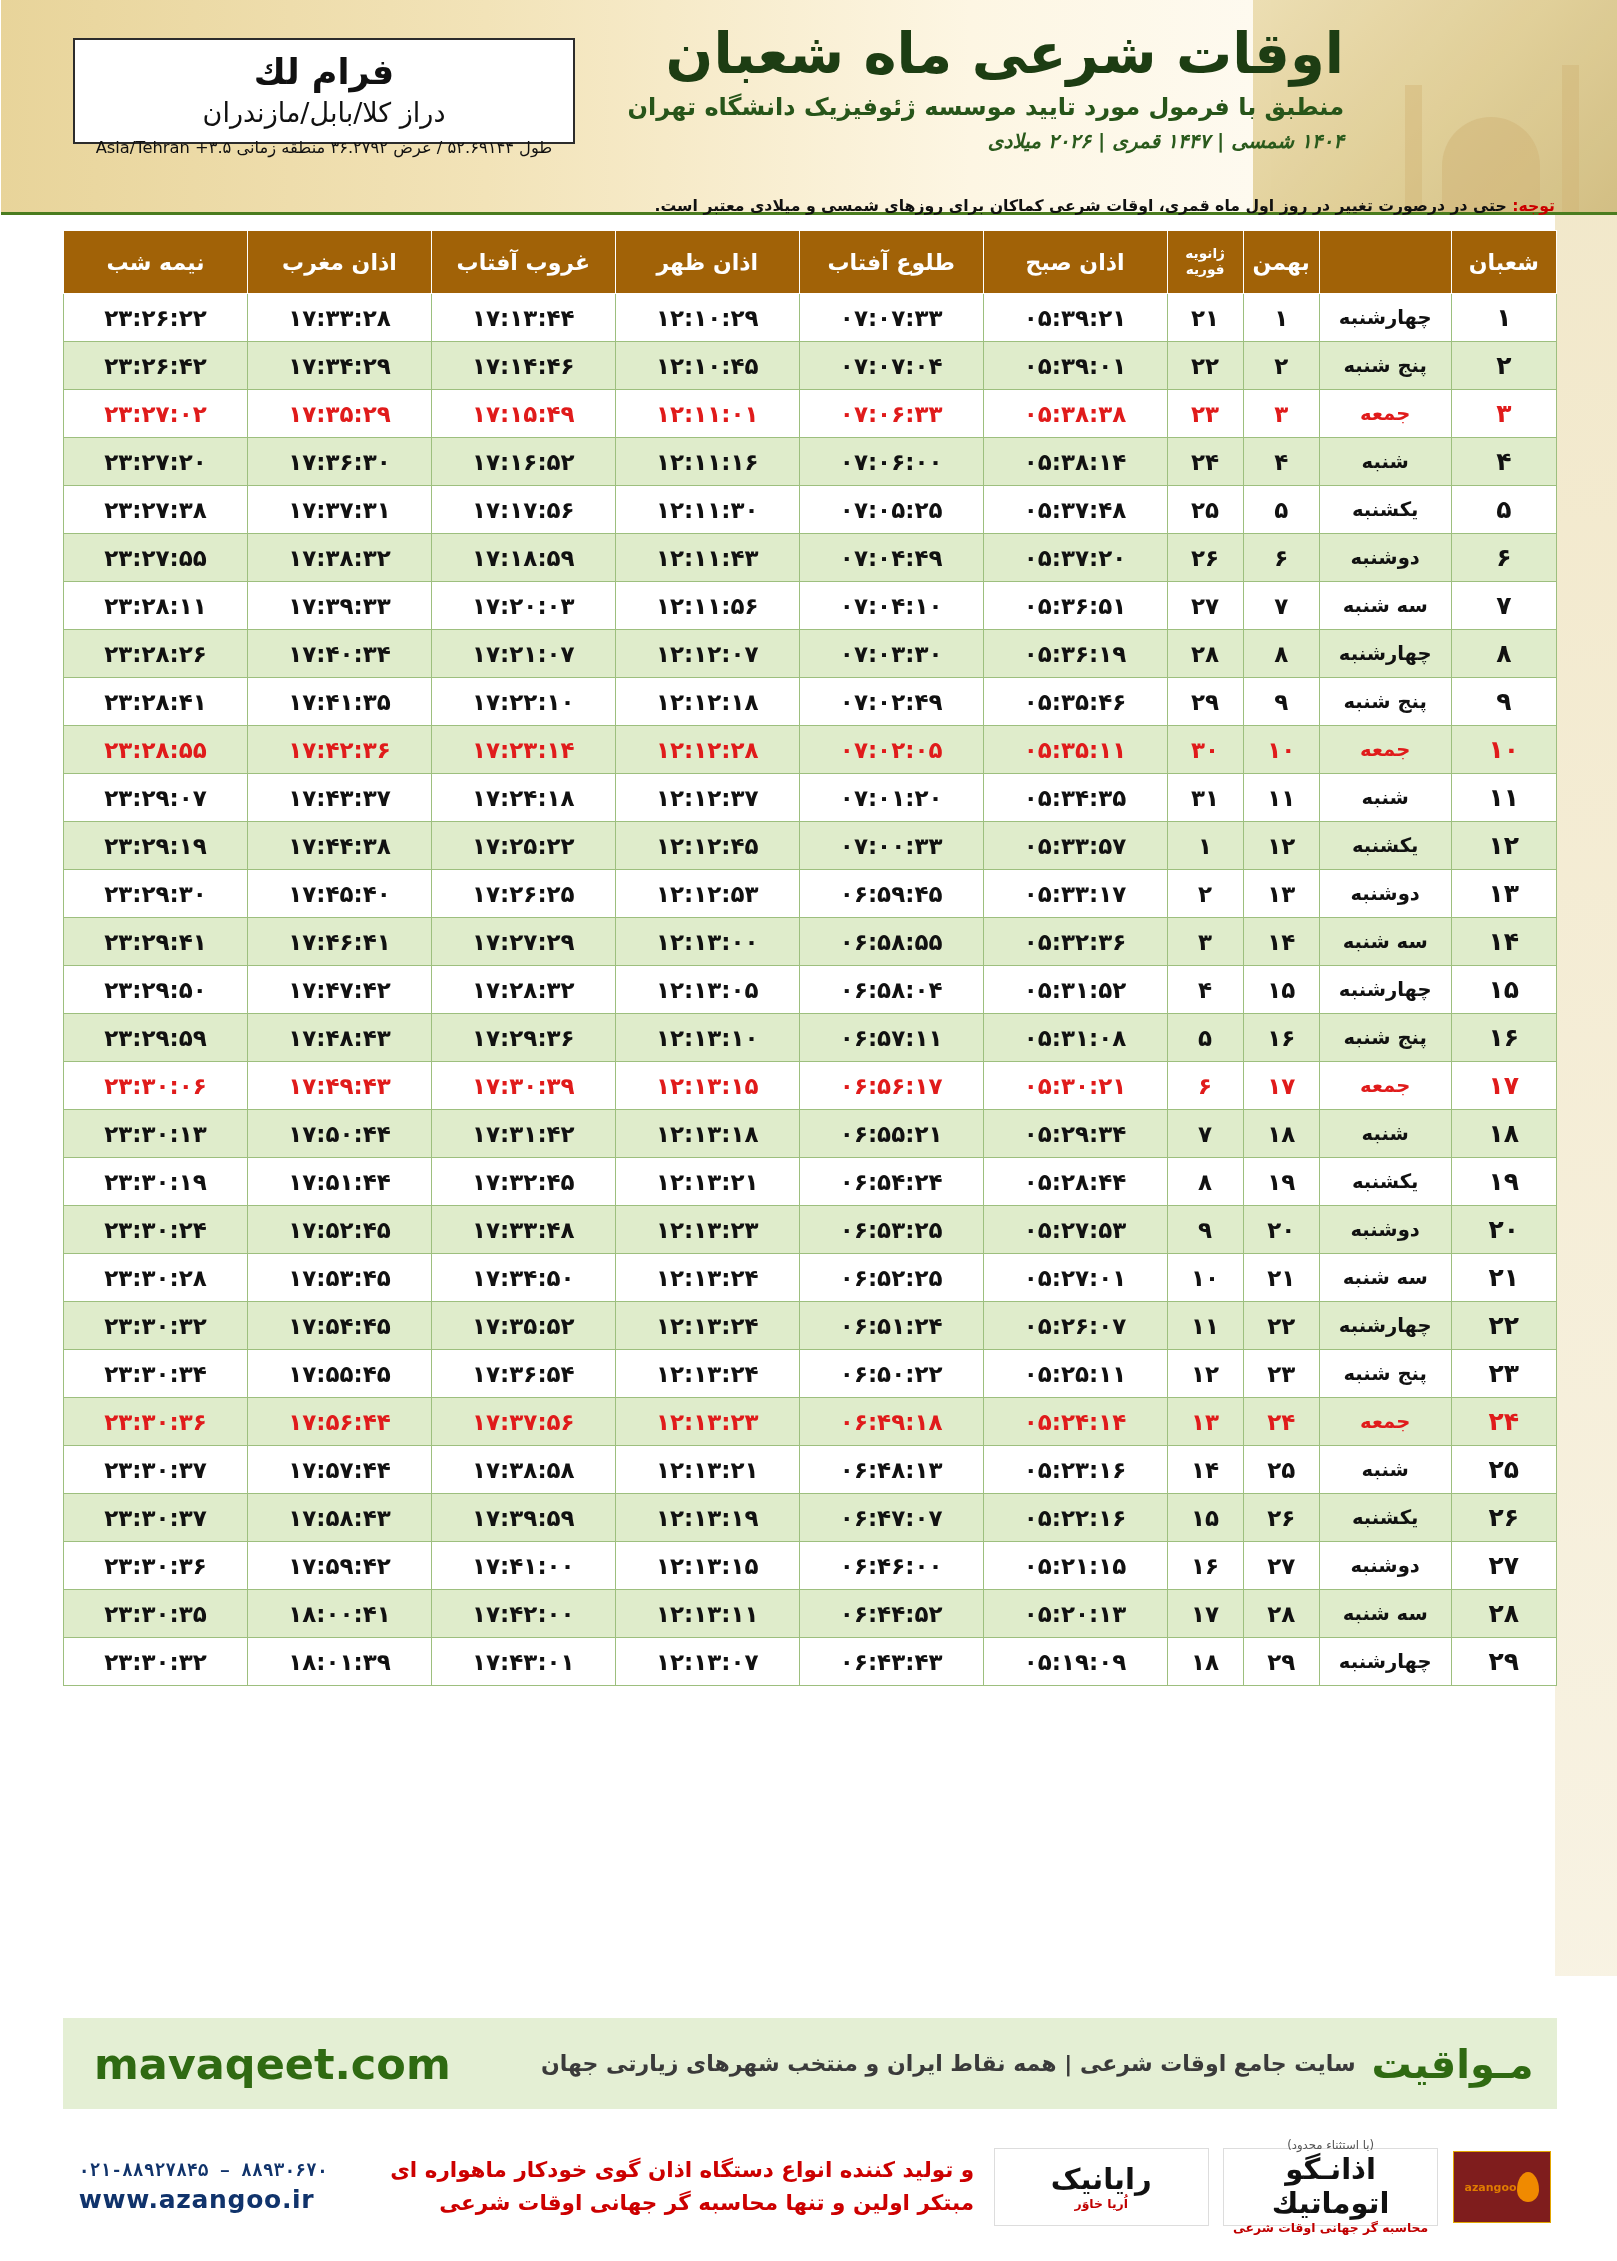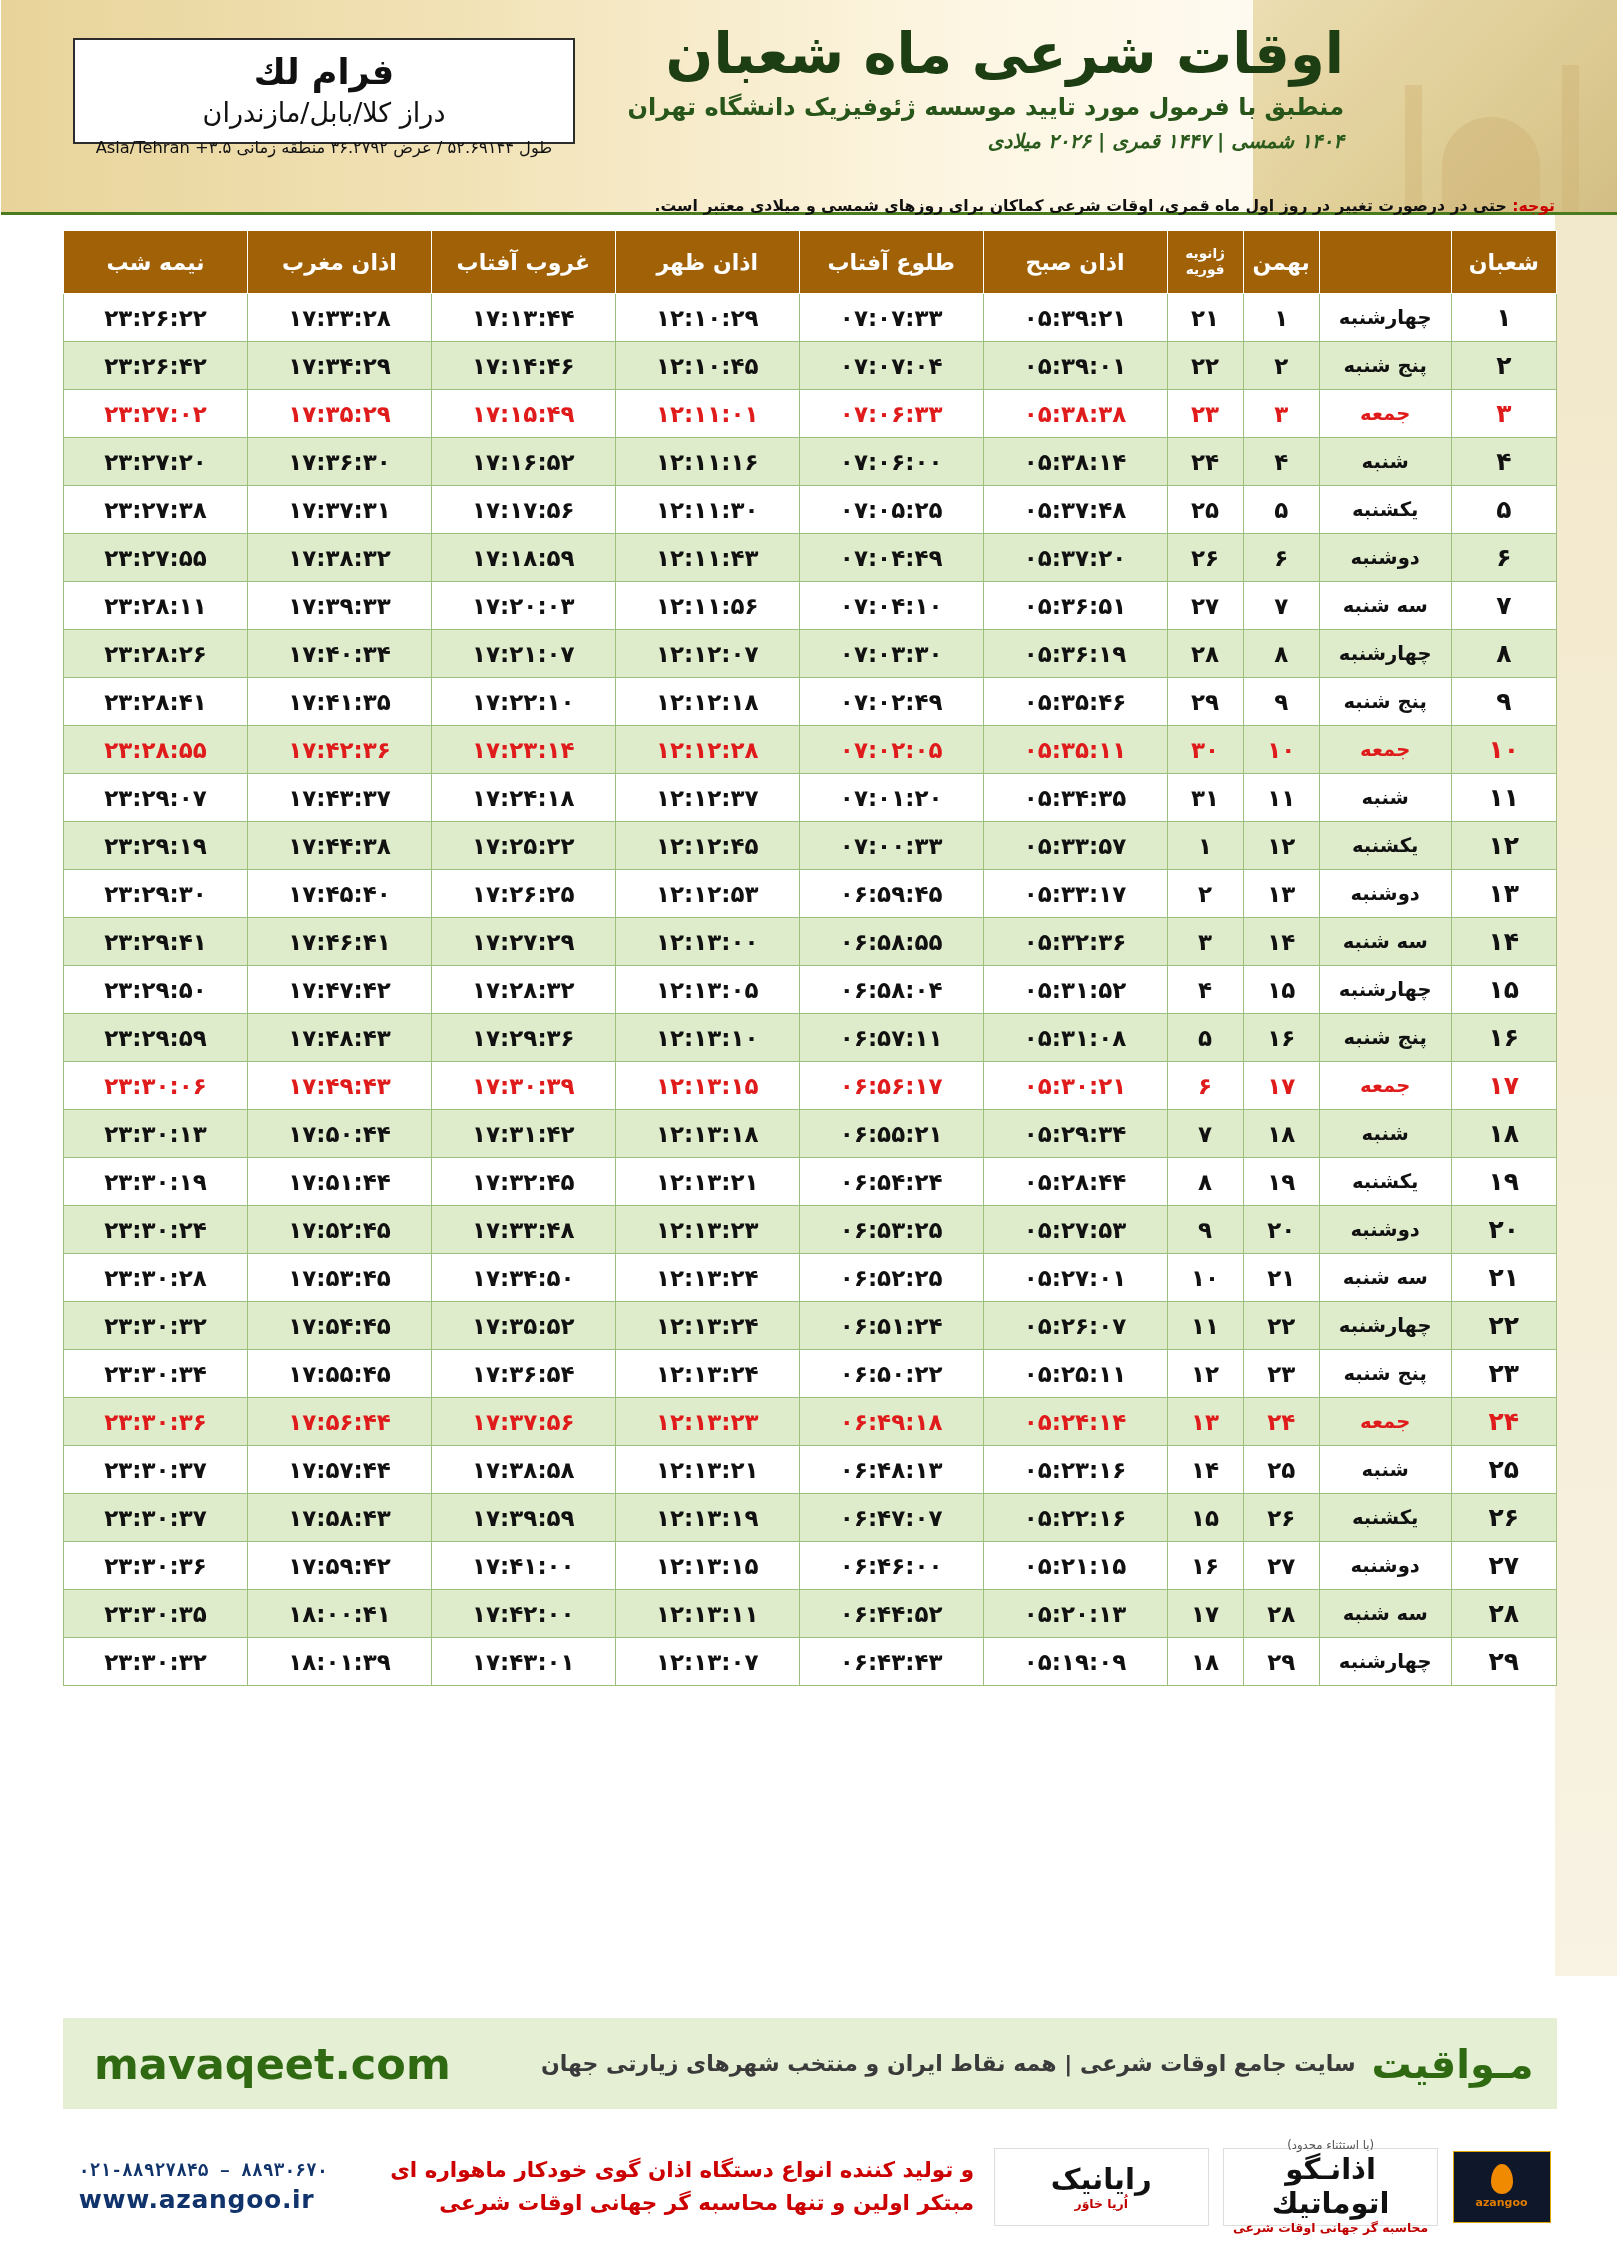--- a/index.html
+++ b/index.html
@@ -105,22 +105,22 @@
     margin-left: 31px; margin-right:auto;
     font-size: 43px; font-weight: bold; color:#2f6a12;
     font-family: "DejaVu Sans", sans-serif; direction: ltr;
   }
   .footer-bottom {
     position:absolute; top: 128px; left: 63px; width: 1494px; height: 117px;
     display:flex; align-items:center; direction: rtl;
   }
   .fb-logos { display:flex; align-items:center; gap: 14.4px; padding-right: 6.5px; }
   .logo-azangoo {
-    width: 98px; height: 72px; background:#0f172a; border:1.3px solid #e2a600;
-    display:flex; flex-direction:column; align-items:center; justify-content:center;
+    width: 98px; height: 72px; background:#7f1d1d; border:1.3px solid #e2a600;
+    display:flex; align-items:center; justify-content:center;
   }
   .logo-azangoo .flame { width:22px; height:30px; background:#f08a00; border-radius:50% 50% 50% 50%/60% 60% 40% 40%; }
   .logo-azangoo .lbl { font-size:11px; color:#e07c00; font-weight:bold; margin-top:2.6px;}
   .logo-box2 {
     width: 215px; height: 78px; background:#fff; border:0.7px solid #ddd;
     display:flex; flex-direction:column; align-items:center; justify-content:center;
     text-align:center;
   }
   .logo-box2 .l1 { font-size: 11.7px; color:#555; }
   .logo-box2 .l2 { font-size: 29px; color:#111; font-weight:bold; }

